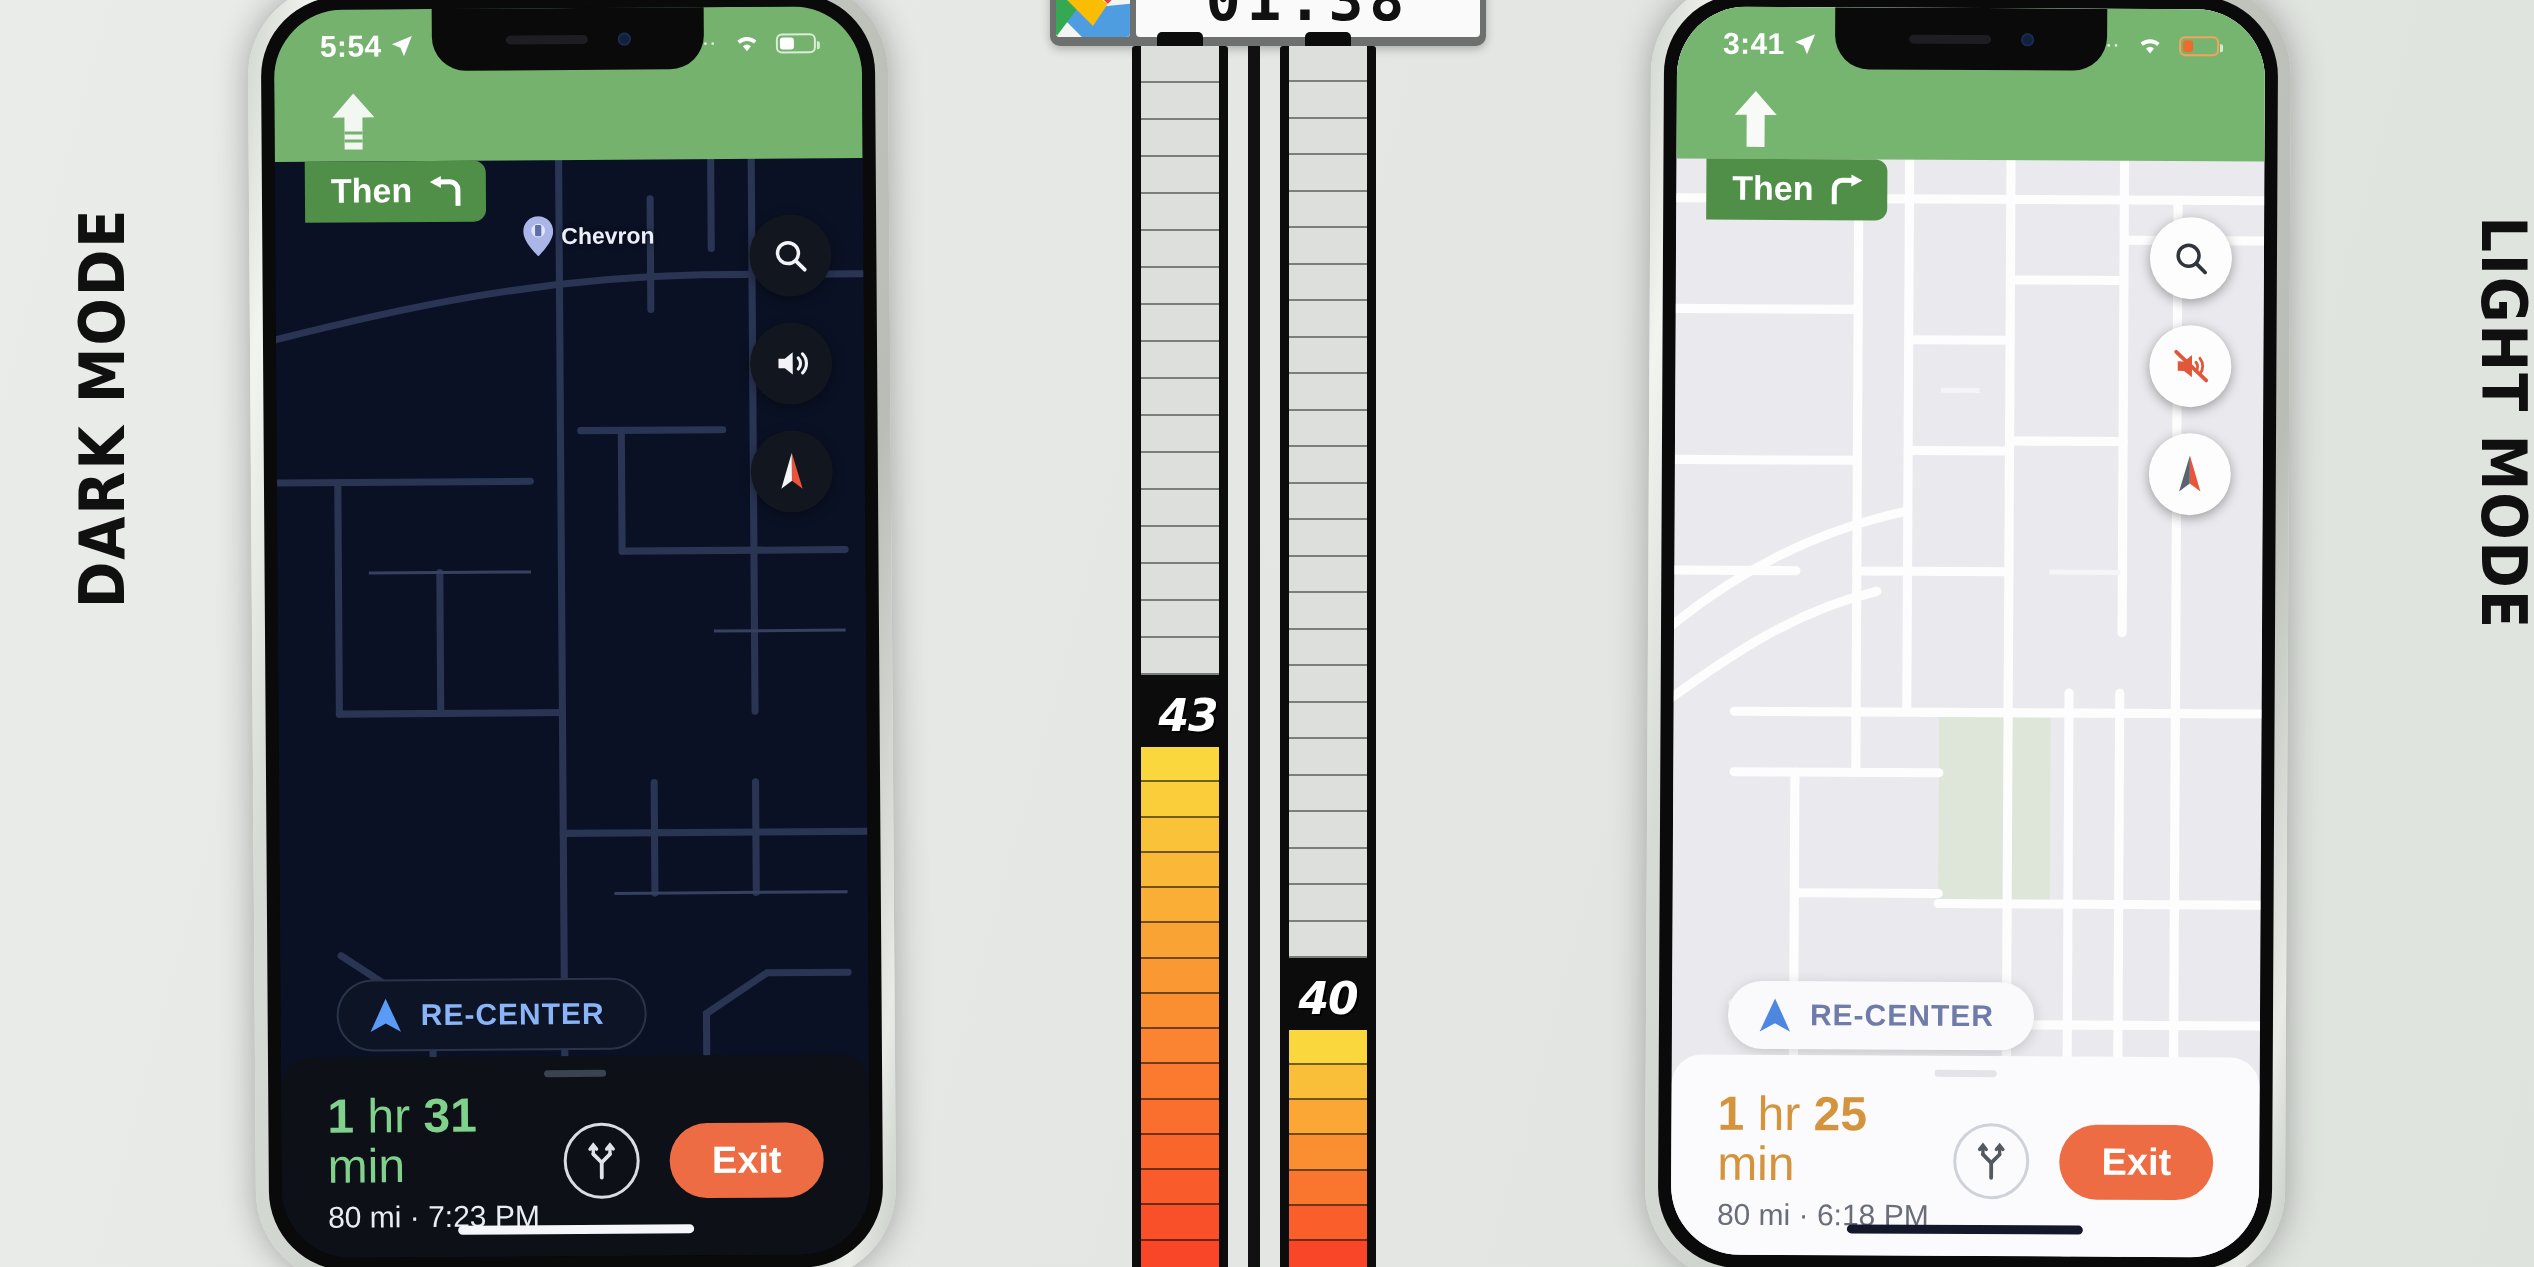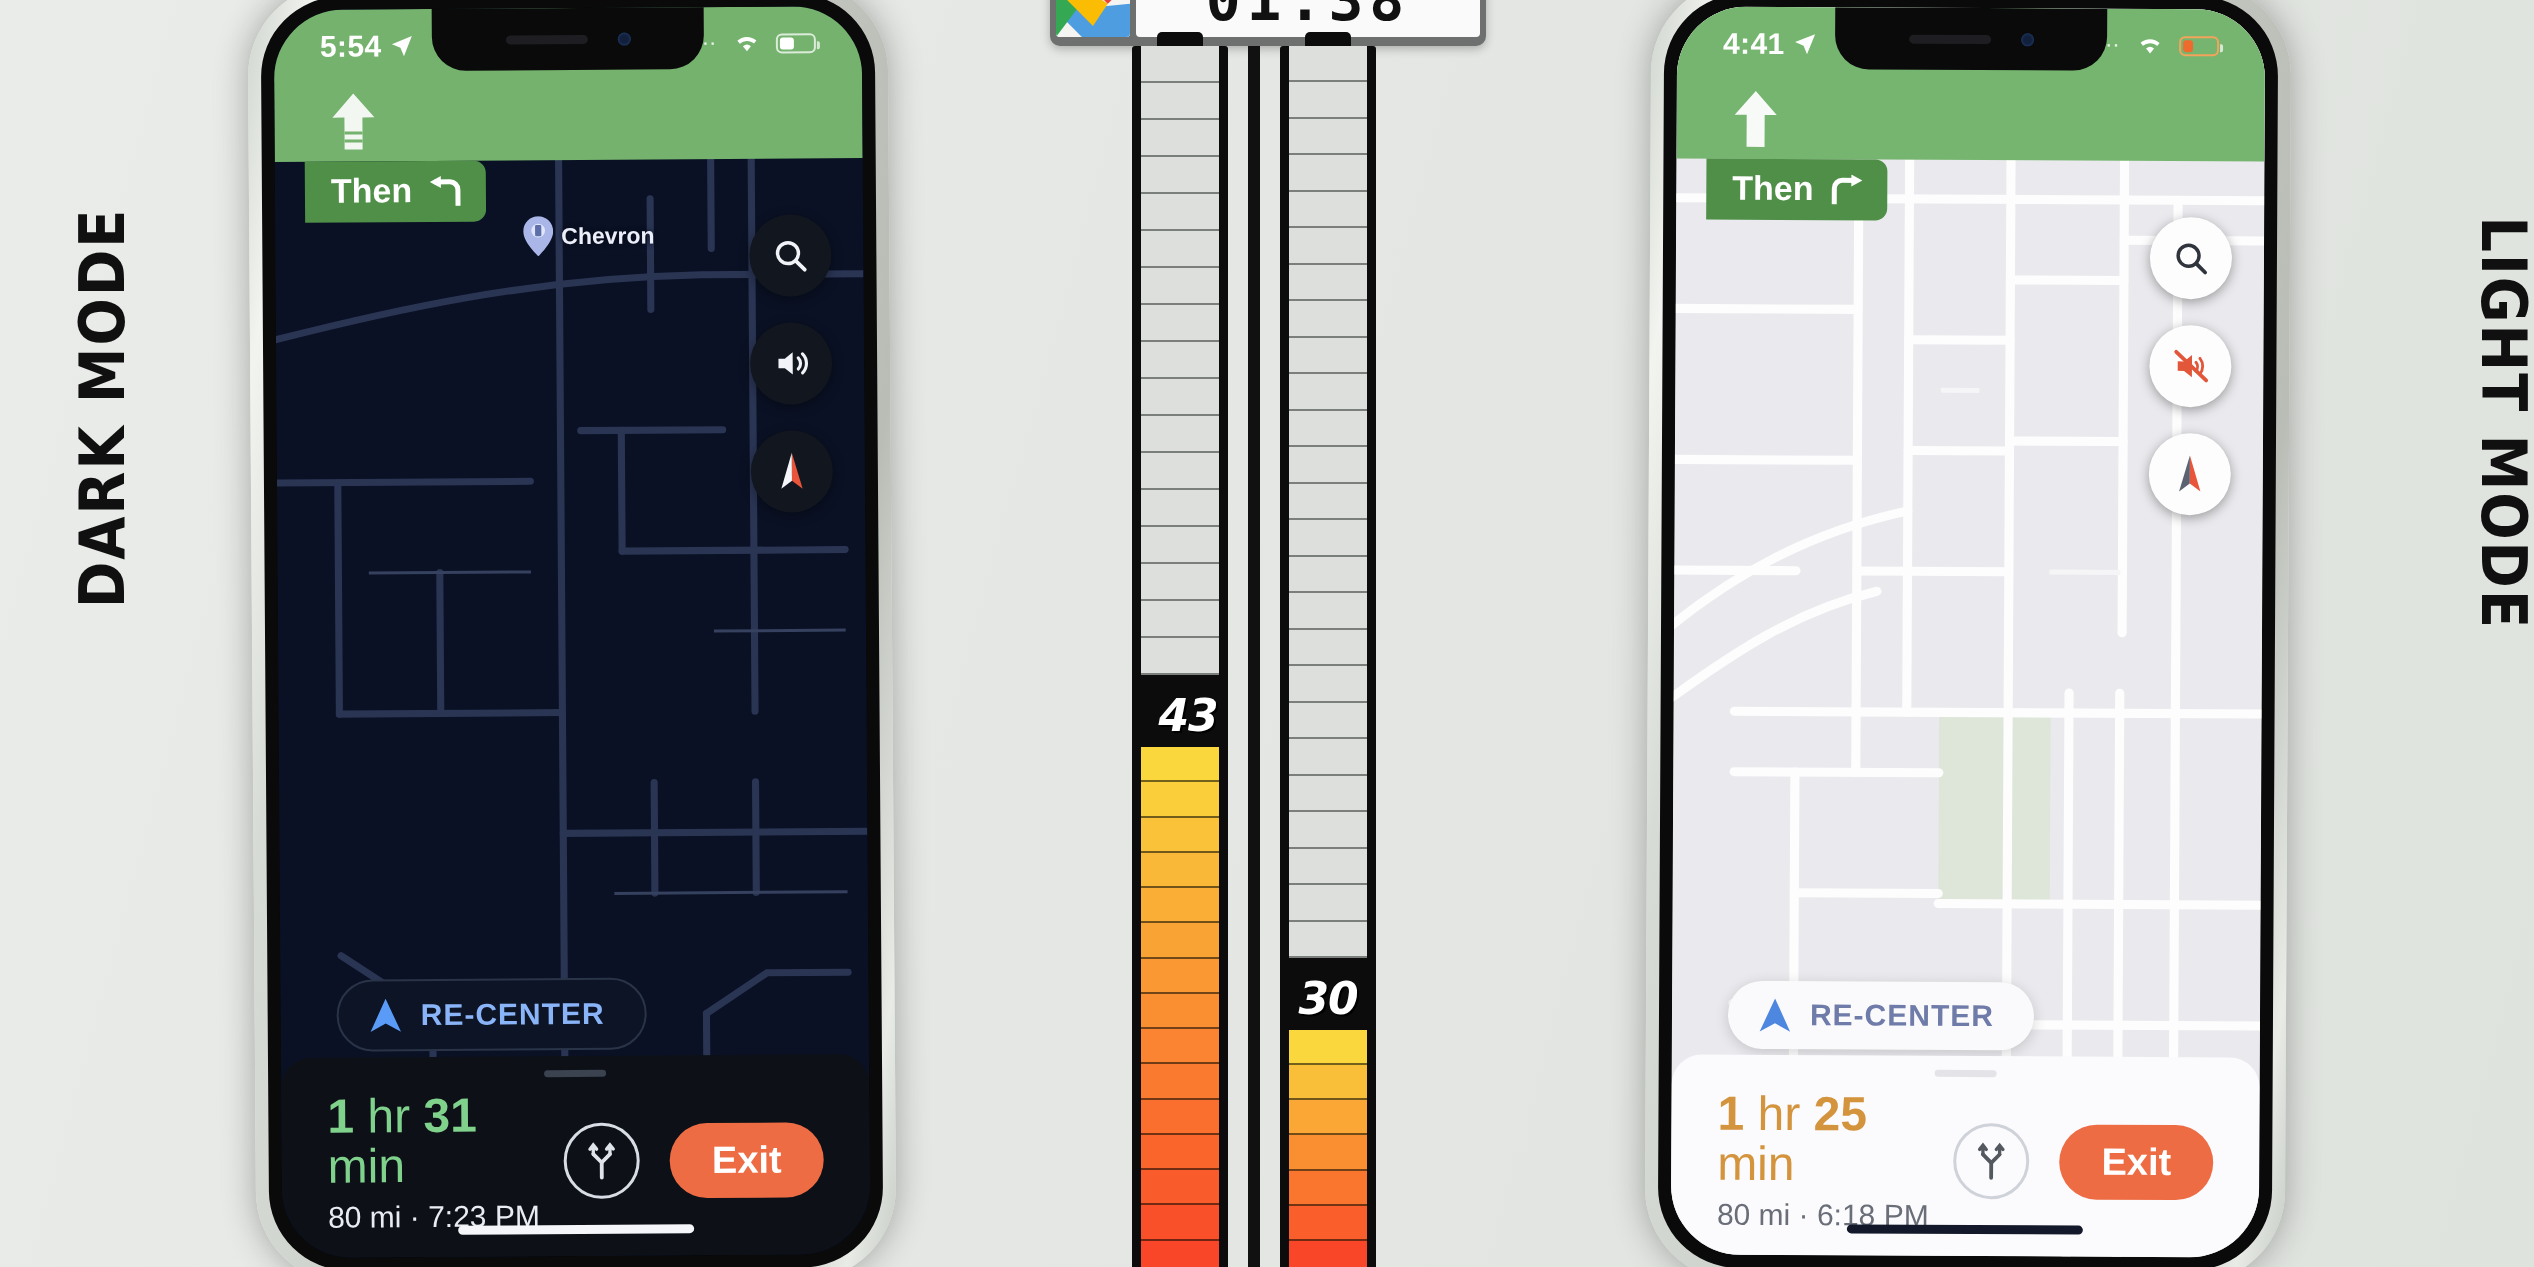--- a/index.html
+++ b/index.html
@@ -462,21 +462,21 @@
             <div class="road-label" style="left: 80px; top: 940px; transform: rotate(90deg); transform-origin: left top;">y Ave</div>
             <div class="road-label" style="left: 338px; top: 1030px; transform: rotate(0deg); transform-origin: left top;">Lazy Creek Rd</div>
             <div class="road-label" style="left: 296px; top: 1066px; transform: rotate(90deg); transform-origin: left top;">Rd</div>
             <div class="road-label" style="left: 20px; top: 1038px; transform: rotate(90deg); transform-origin: left top;">F</div>
           </div>
 
         <div class="nav-header">
           <div class="nav-header-inner">
             <div class="status">
               <span class="status-left">
-                <span>4:41</span>
+                <span>3:41</span>
                 <svg width="24" height="24" viewBox="0 0 24 24">
                   <path d="M22 2L2 10l8.5 3.5L14 22z" fill="#fff"></path>
                 </svg>
               </span>
               <span class="status-right">
                 <span class="dots">····</span>
                 <svg width="30" height="22" viewBox="0 0 30 22">
                   <path d="M15 18.5l4-5a6.3 6.3 0 0 0-8 0z" fill="#fff"></path>
                   <path d="M15 8.2c2.7 0 5.2 1 7.1 2.7l2.4-3A14.6 14.6 0 0 0 15 4.2c-3.6 0-7 1.3-9.5 3.7l2.4 3A10.5 10.5 0 0 1 15 8.2z" fill="#fff"></path>
                 </svg>
@@ -663,19 +663,19 @@
           <div class="seg-stack" id="gr-fill">
             <div class="seg" style="background: rgb(250, 215, 60);"></div>
             <div class="seg" style="background: rgb(250, 191, 57);"></div>
             <div class="seg" style="background: rgb(250, 167, 53);"></div>
             <div class="seg" style="background: rgb(250, 143, 50);"></div>
             <div class="seg" style="background: rgb(250, 118, 47);"></div>
             <div class="seg" style="background: rgb(250, 94, 43);"></div>
             <div class="seg" style="background: rgb(250, 70, 40);"></div>
           </div>
         </div>
-      <div class="gauge-num" id="gr-num" style="bottom: 252px;">30</div>
+      <div class="gauge-num" id="gr-num" style="bottom: 252px;">40</div>
     </div>
 
     <div class="rig-post"></div>
   </div>
 
 </div>
 
 </body></html>

